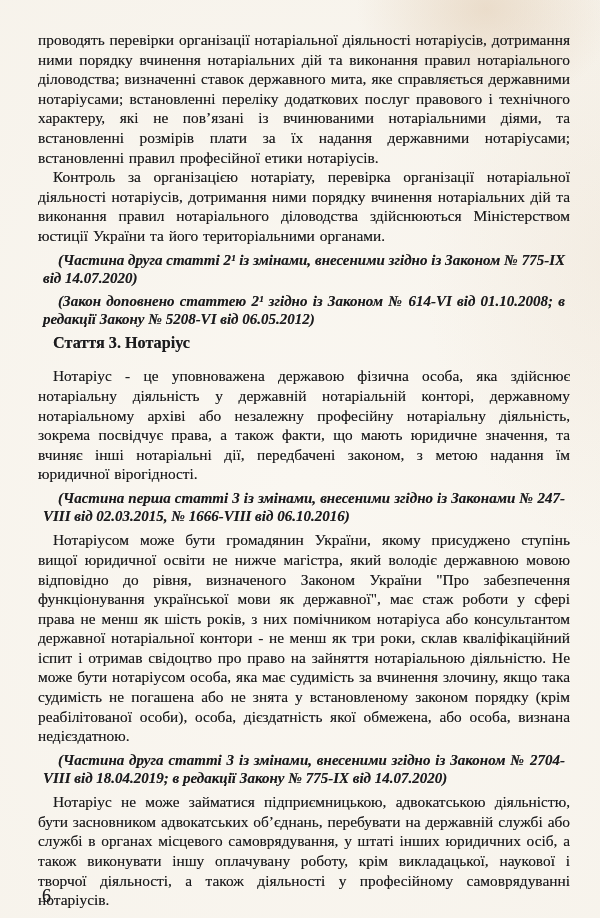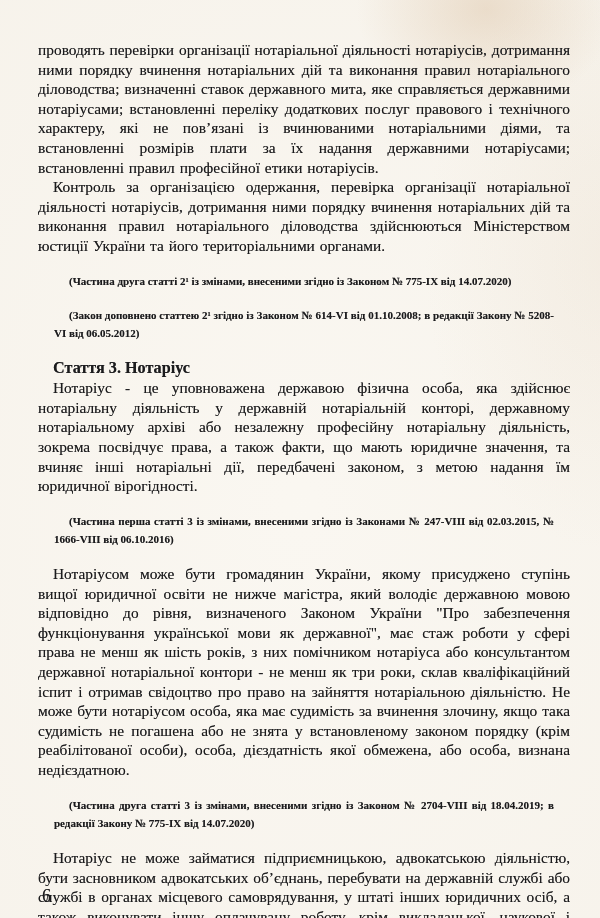--- a/index.html
+++ b/index.html
@@ -5,50 +5,51 @@
   html,body{margin:0;padding:0;}
   body{
     width:600px;height:918px;
     font-family:"Liberation Serif", serif;
     background:#ffffff;
   }
   .page{
     position:relative;
     width:600px;height:918px;
     box-sizing:border-box;
-    padding:40px 30px 0 38px;
+    padding:30px 30px 0 38px;
     background:
       radial-gradient(ellipse 190px 150px at 81% 1%, rgba(207,172,132,0.32), rgba(207,172,132,0) 68%),
       radial-gradient(ellipse 260px 420px at 101% 28%, rgba(226,208,186,0.20), rgba(226,208,186,0) 70%),
       radial-gradient(ellipse 500px 700px at 50% 55%, rgba(250,247,241,0.9), rgba(246,242,234,0.9)),
       #fbf8f3;
     color:#1b1b1d;
     overflow:hidden;
   }
   .body{
     margin:0;
     font-size:15.4px;
     line-height:19.6px;
     text-align:justify;
     text-indent:15px;
     word-spacing:1px;
     text-shadow:0 0 0.5px rgba(25,25,28,0.55);
   }
   .body.first{ text-indent:0; }
   .note{
-    margin:16px;
+    margin:5px;
+    font-style:italic;
     font-weight:600;
-    font-size:11px;
+    font-size:15px;
     line-height:18.2px;
     text-align:justify;
     text-indent:15px;
     text-shadow:0 0 0.4px rgba(25,25,28,0.5);
   }
   .heading{
-    margin:3px 0 0;
+    margin:3px 0 13px;
     font-weight:bold;
     font-size:16.2px;
     line-height:20px;
     text-indent:15px;
     text-shadow:0 0 0.5px rgba(25,25,28,0.6);
   }
   .page-number{
     position:absolute;
     left:42px;
     bottom:13px;
@@ -57,21 +58,21 @@
     text-shadow:0 0 0.5px rgba(25,25,28,0.55);
   }
 </style>
 </head>
 <body>
 
 <div class="page">
 
   <p class="body first">проводять перевірки організації нотаріальної діяльності нотаріусів, дотримання ними порядку вчинення нотаріальних дій та виконання правил нотаріального діловодства; визначенні ставок державного мита, яке справляється державними нотаріусами; встановленні переліку додаткових послуг правового і технічного характеру, які не пов’язані із вчинюваними нотаріальними діями, та встановленні розмірів плати за їх надання державними нотаріусами; встановленні правил професійної етики нотаріусів.</p>
 
-  <p class="body">Контроль за організацією одержання, перевірка організації нотаріальної діяльності нотаріусів, дотримання ними порядку вчинення нотаріальних дій та виконання правил нотаріального діловодства здійснюються Міністерством юстиції України та його територіальними органами.</p>
+  <p class="body">Контроль за організацією нотаріату, перевірка організації нотаріальної діяльності нотаріусів, дотримання ними порядку вчинення нотаріальних дій та виконання правил нотаріального діловодства здійснюються Міністерством юстиції України та його територіальними органами.</p>
 
   <p class="note">(Частина друга статті 2¹ із змінами, внесеними згідно із Законом № 775-IX від 14.07.2020)</p>
 
   <p class="note">(Закон доповнено статтею 2¹ згідно із Законом № 614-VI від 01.10.2008; в редакції Закону № 5208-VI від 06.05.2012)</p>
 
   <h3 class="heading">Стаття 3. Нотаріус</h3>
 
   <p class="body">Нотаріус - це уповноважена державою фізична особа, яка здійснює нотаріальну діяльність у державній нотаріальній конторі, державному нотаріальному архіві або незалежну професійну нотаріальну діяльність, зокрема посвідчує права, а також факти, що мають юридичне значення, та вчиняє інші нотаріальні дії, передбачені законом, з метою надання їм юридичної вірогідності.</p>
 
   <p class="note">(Частина перша статті 3 із змінами, внесеними згідно із Законами № 247-VIII від 02.03.2015, № 1666-VIII від 06.10.2016)</p>

